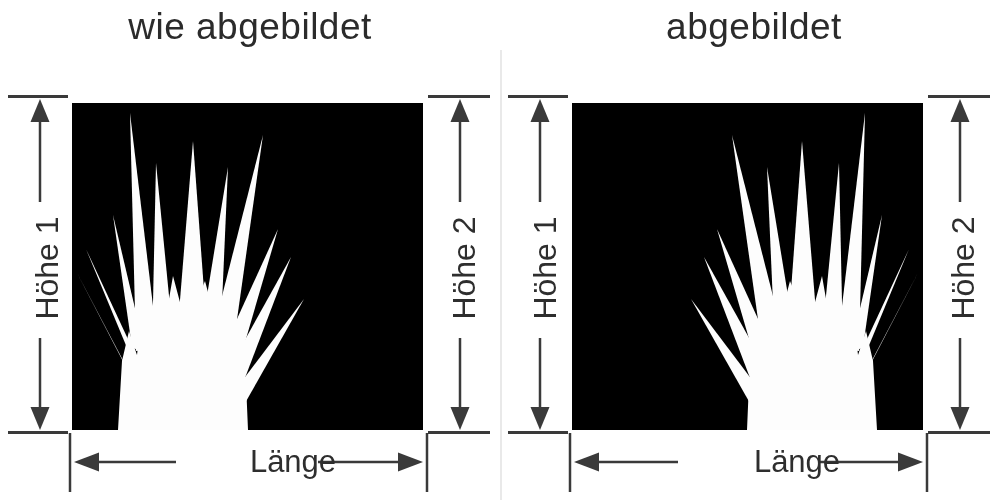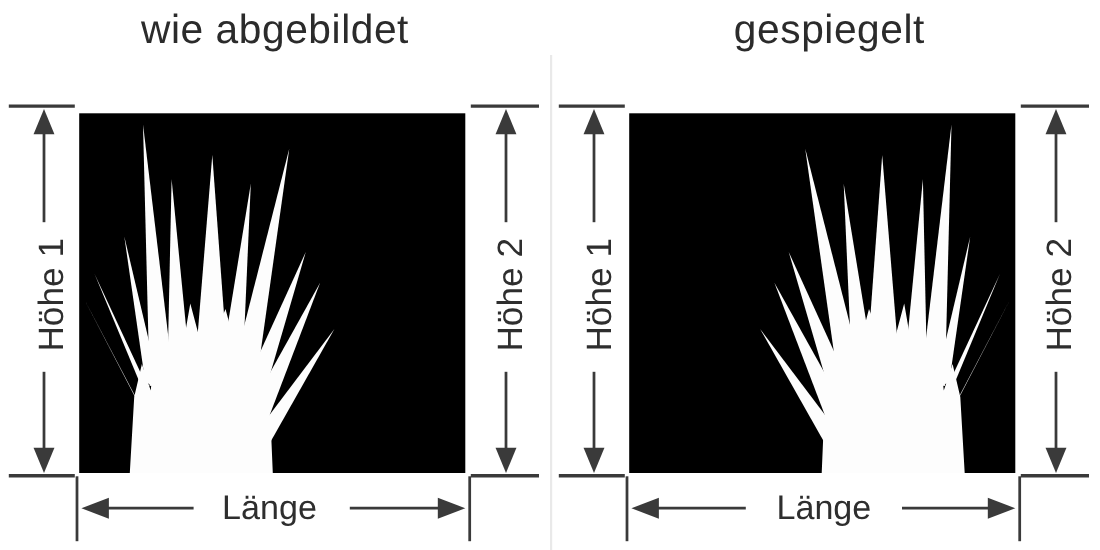--- a/index.html
+++ b/index.html
@@ -7,42 +7,42 @@
     position:relative;width:1000px;height:500px;overflow:hidden;
     background:#ffffff;font-family:"Liberation Sans",sans-serif;color:#2d2d2d;padding-left:16px;
   }
   .ctr{position:absolute;transform:translate(-50%,-50%);white-space:nowrap;}
   .vlab{position:absolute;transform:translate(-50%,-50%) rotate(-90deg);white-space:nowrap;}
   .title{font-size:37px;letter-spacing:0.5px;color:#2b2b2b;}
   .t-left{left:250px;top:27px;}
   .t-or{left:486px;top:27px;}
   .t-right{left:754px;top:27px;}
   .dimlab{font-size:32px;color:#2e2e2e;}
-  .lenlab{font-size:31px;color:#2e2e2e;}
+  .lenlab{font-size:31px;color:#2e2e2e;margin-left:48px;}
   .h1p1{left:47px;top:268px;}
   .h2p1{left:464px;top:268px;}
   .h1p2{left:545px;top:268px;}
   .h2p2{left:963px;top:268px;}
   .lp1{left:245px;top:462px;}
   .lp2{left:749px;top:462px;}
   .divider{position:absolute;left:500px;top:50px;width:2px;height:450px;background:#e9e9e9;}
   .artwork{position:absolute;top:103px;width:351px;height:327px;background:#000000;}
   .art1{left:72px;}
   .art2{left:572px;}
   .artwork svg{display:block;width:100%;height:100%;}
   .mirrored svg{transform:scaleX(-1);}
   .dims{position:absolute;left:0;top:0;pointer-events:none;}
 </style>
 </head>
 <body>
 
 <div class="canvas">
 
   <div class="ctr title t-left">wie abgebildet</div>
-  <div class="ctr title t-right">gespiegelt</div>
+  <div class="ctr title t-right">abgebildet</div>
 
   <div class="divider"></div>
 
   <div class="artwork art1">
     <svg viewBox="0 0 351 327">
       <g id="grass-shape" fill="#fdfdfd" stroke="none">
         <polygon points="46,327 50,258 57,228 65,252 71,198 79,228 87,183 94,213 101,173 109,203 117,168 125,198 133,178 141,208 149,188 157,222 163,203 169,248 174,280 176,327"></polygon>
         <polygon points="58,10 86,245 64,248"></polygon>
         <polygon points="84,60 102,244 80,246"></polygon>
         <polygon points="41,112 74,252 60,244"></polygon>

